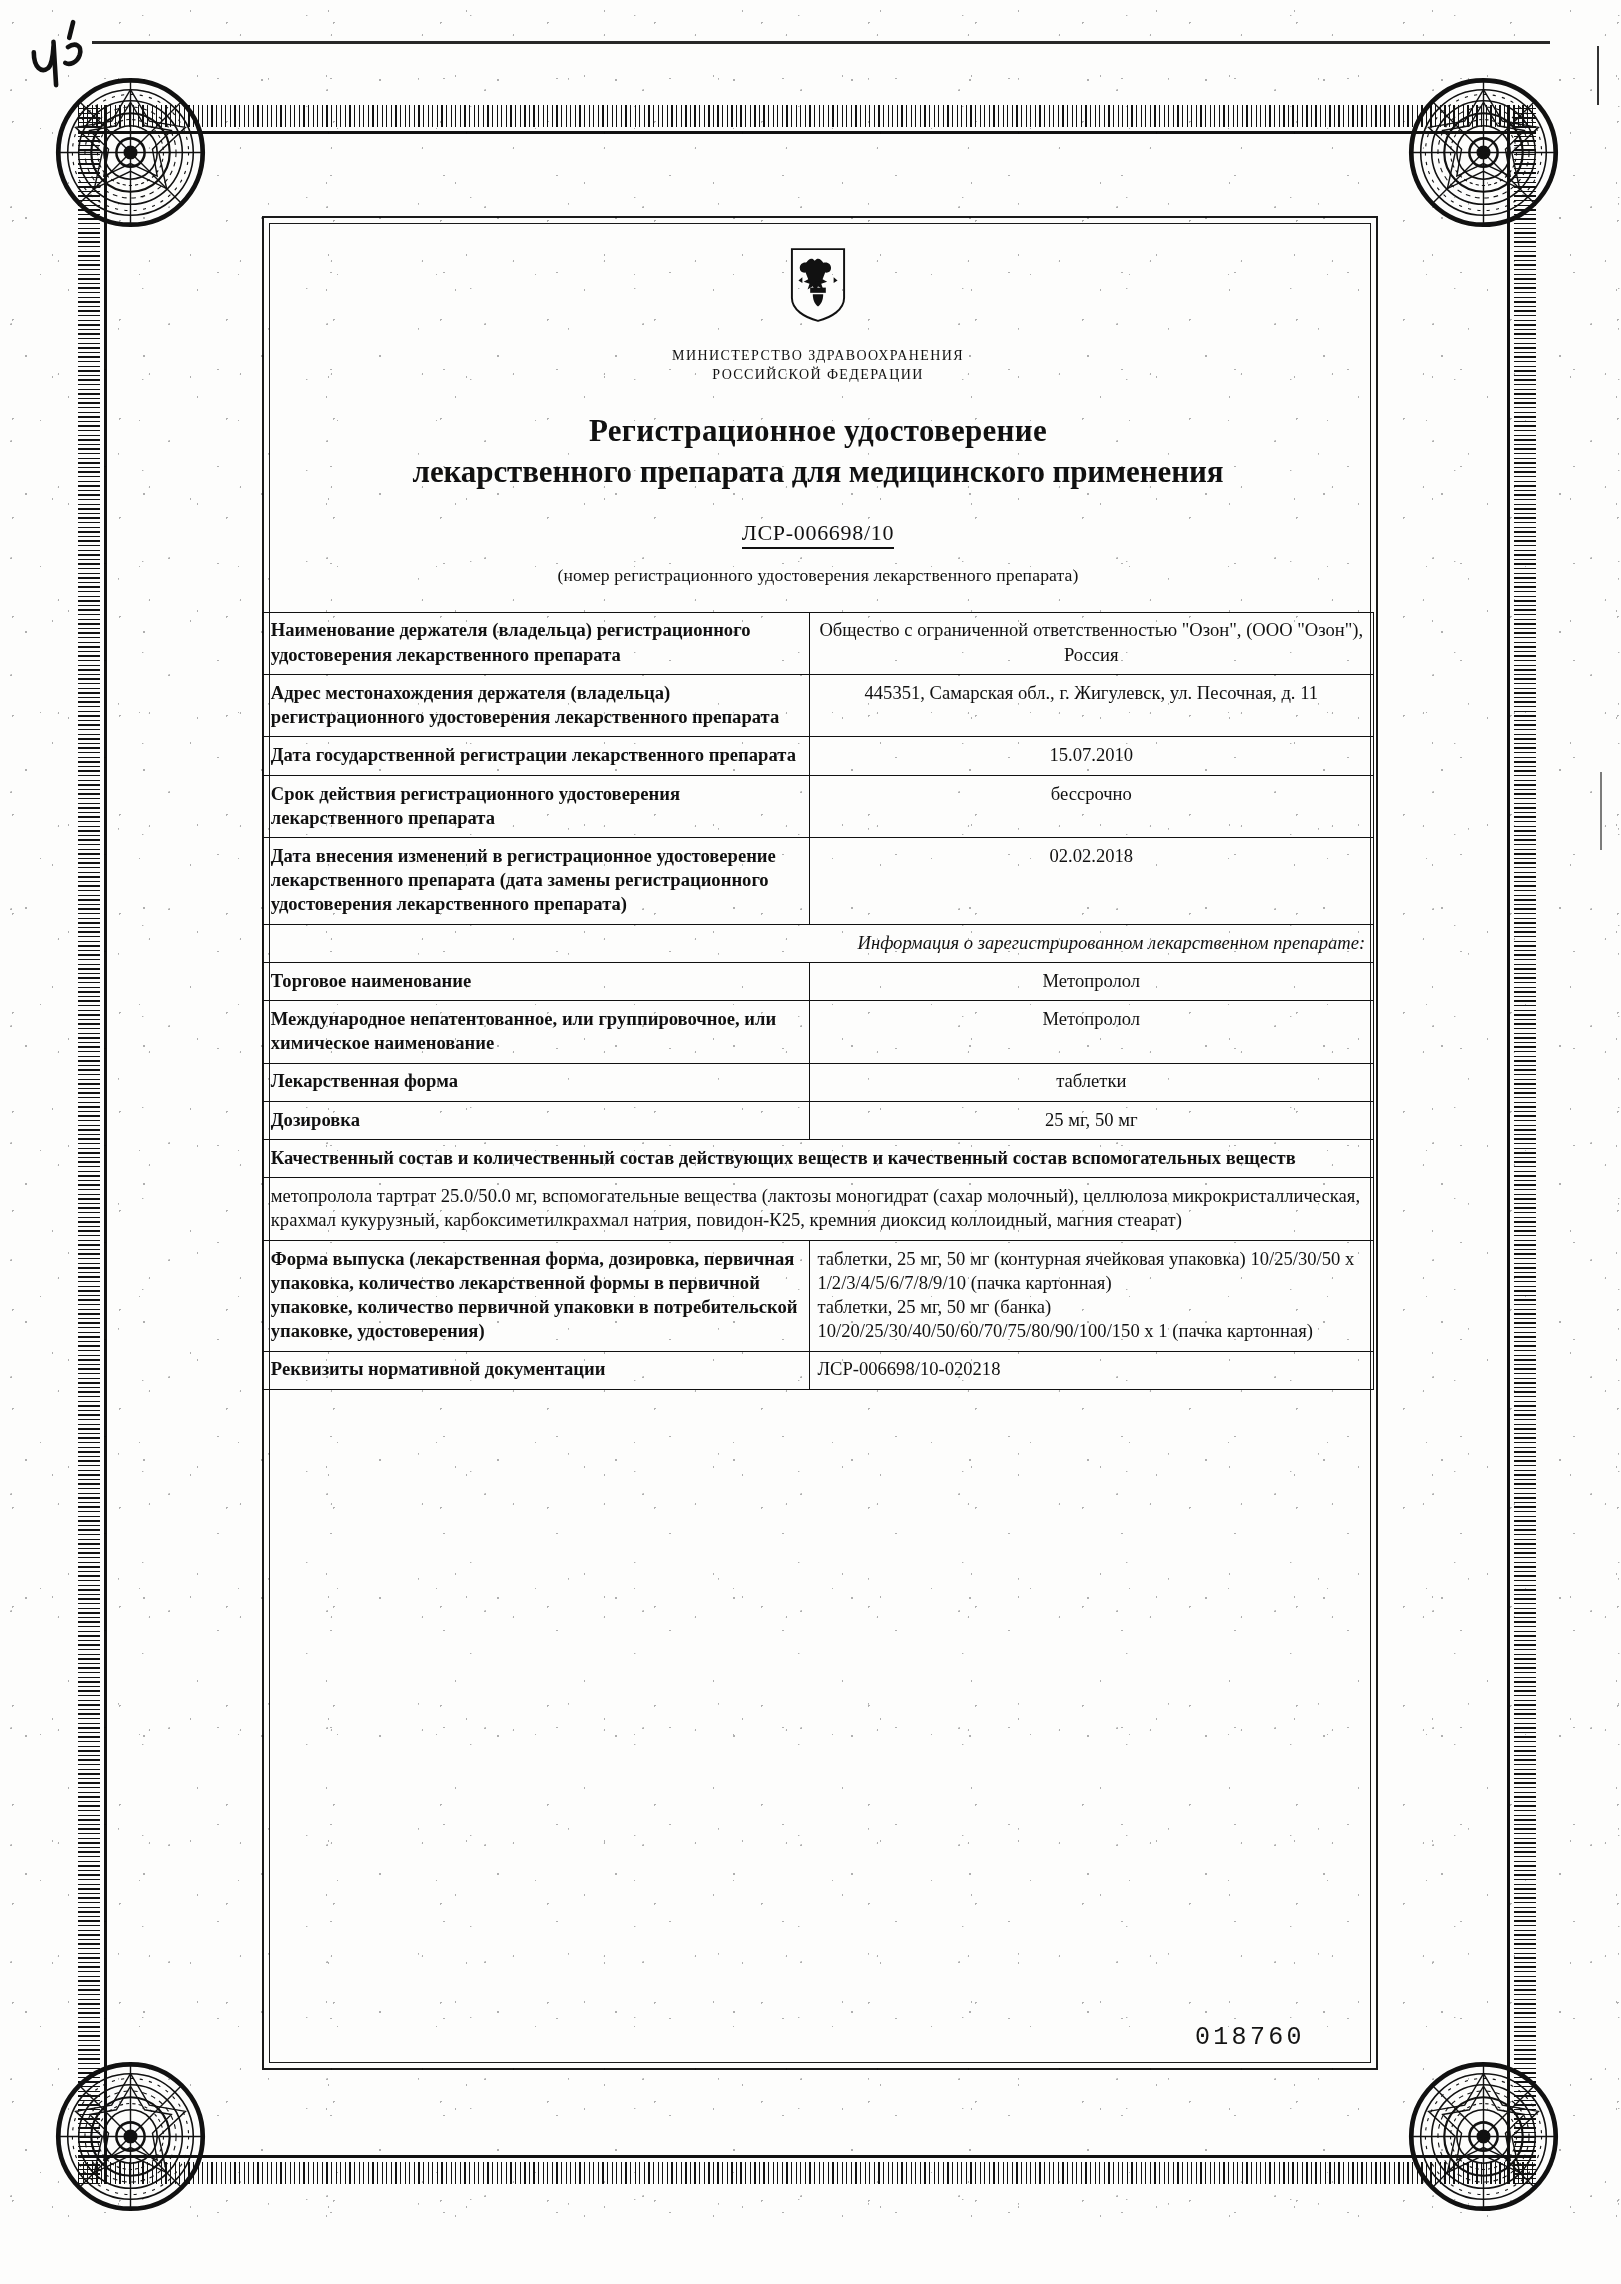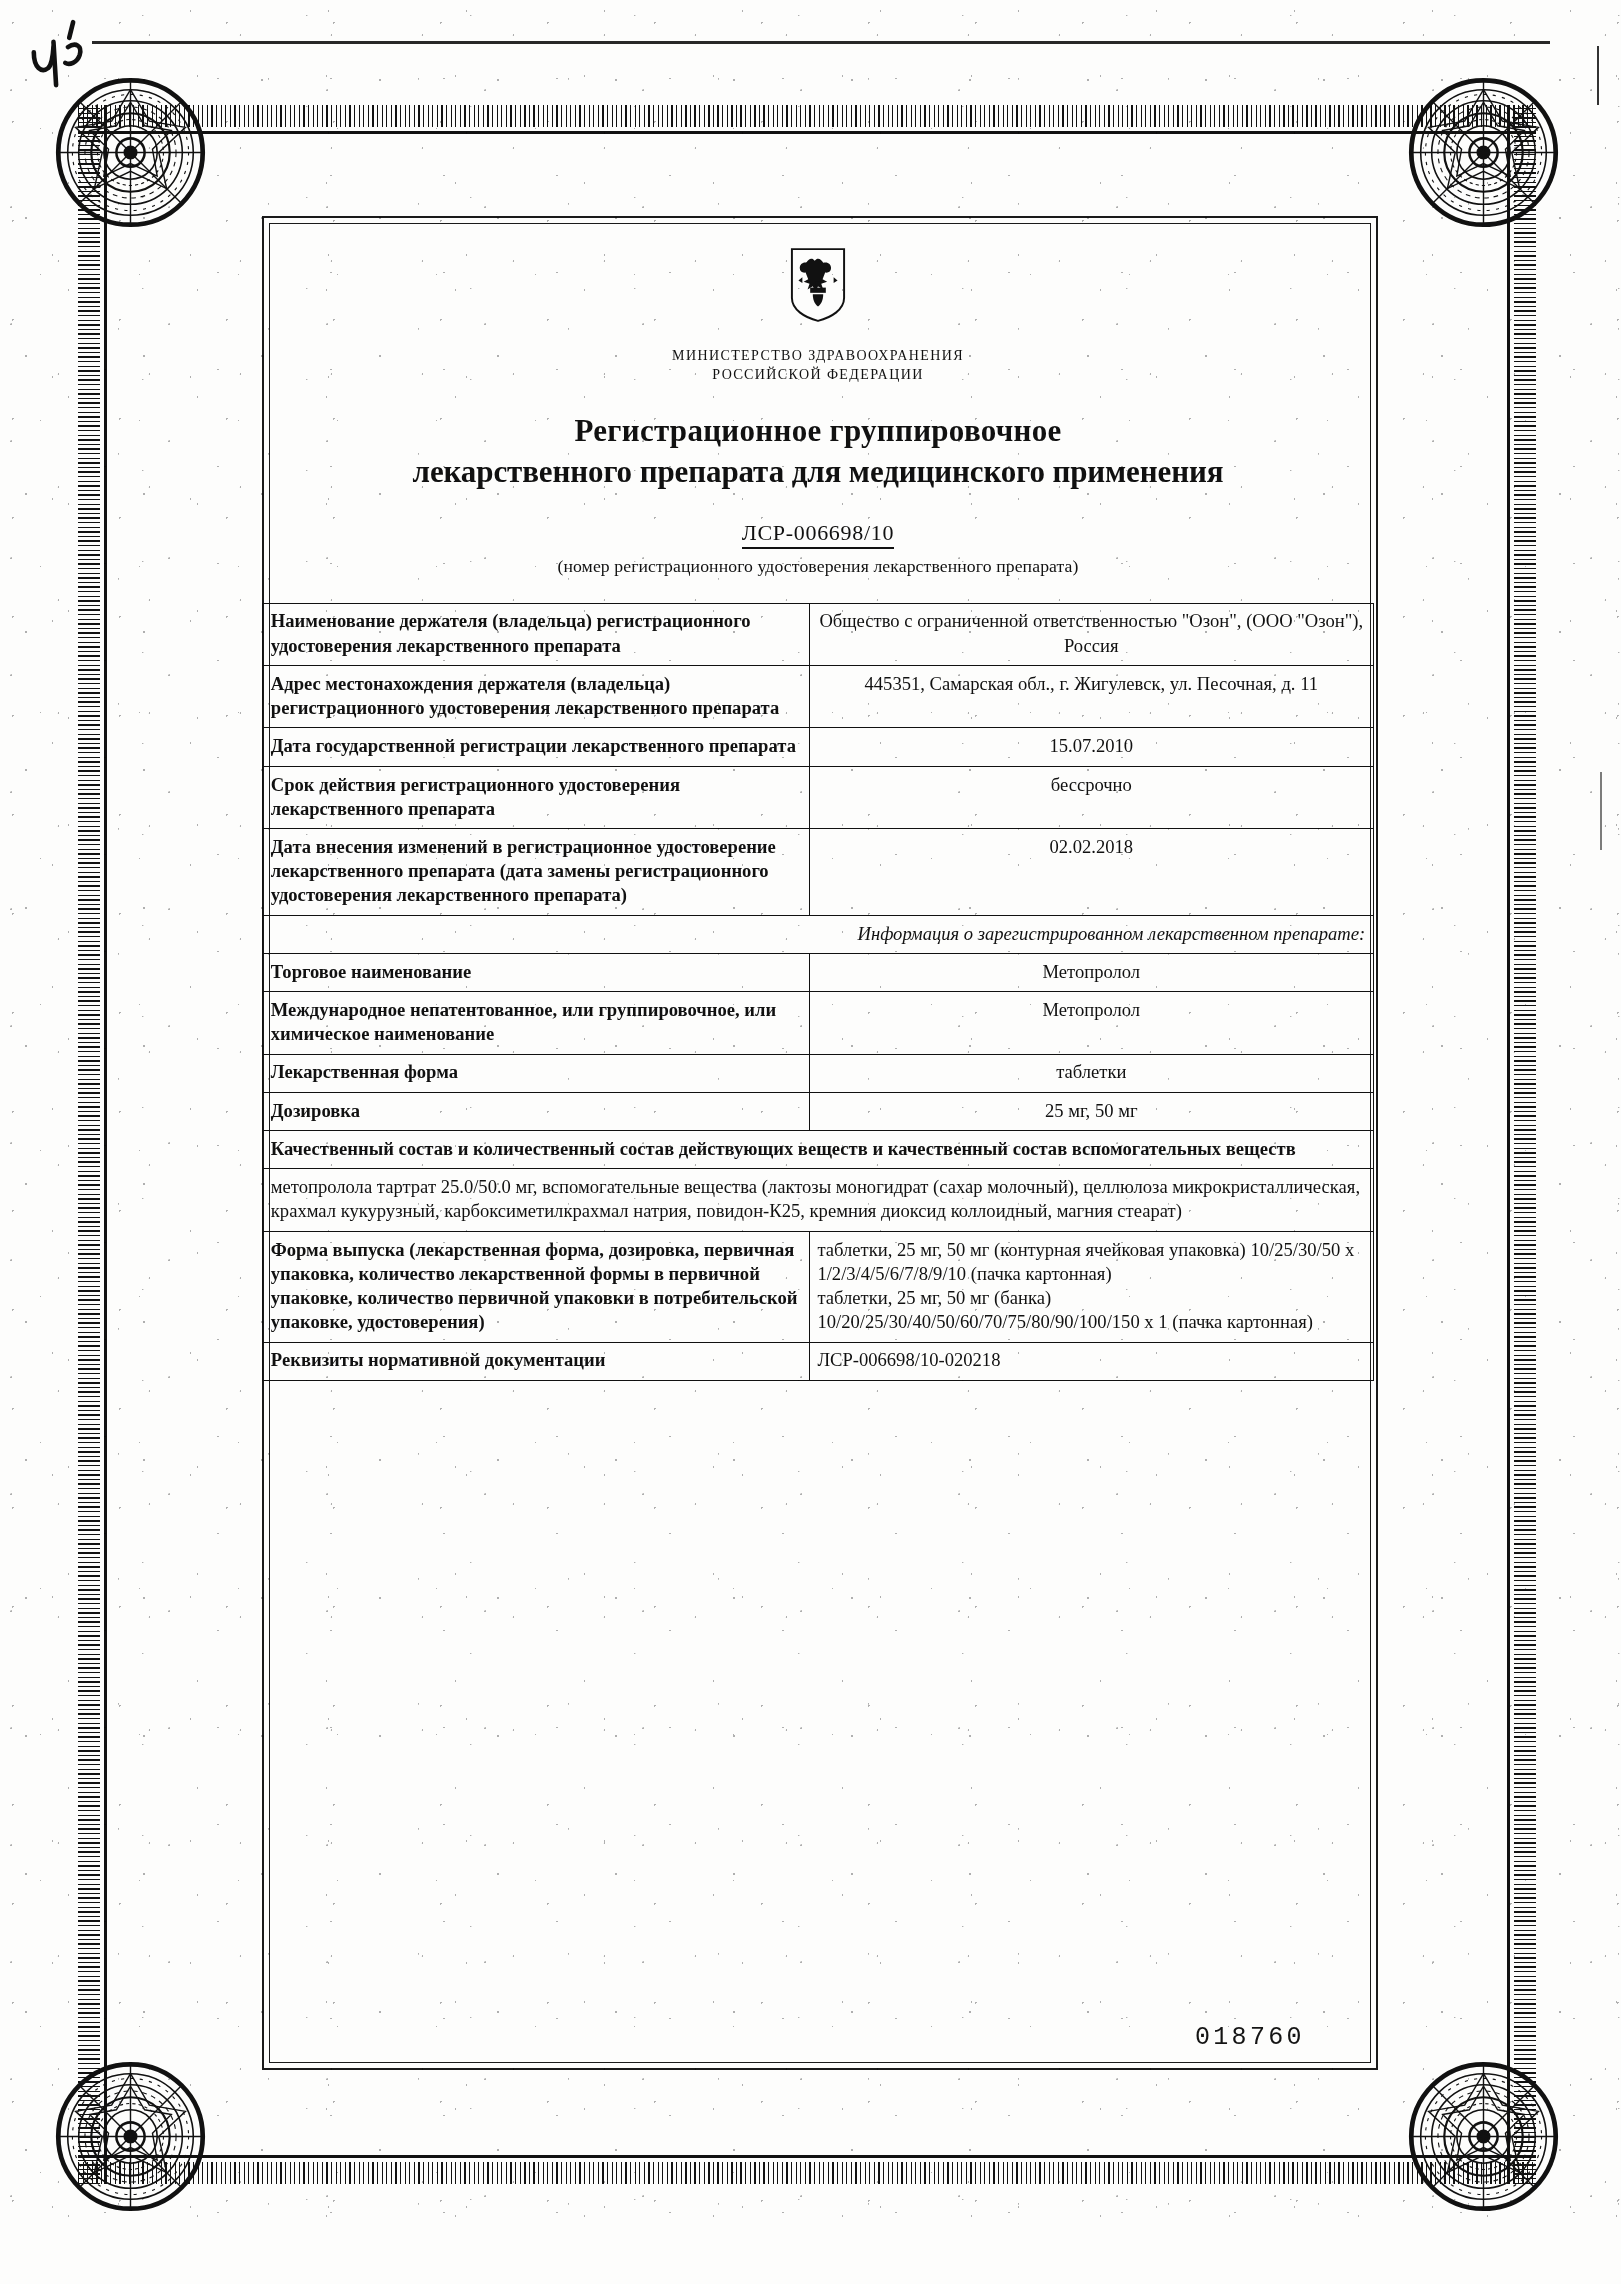--- a/index.html
+++ b/index.html
@@ -123,21 +123,21 @@
 
   .regnum{
     text-align:center;margin-top:27.5px;
   }
   .regnum .num{
     display:inline-block;
     font-size:22px;font-weight:400;letter-spacing:0.7px;
     border-bottom:2.6px solid #111;padding-bottom:1px;
   }
   .regnum .cap{
-    display:block;font-size:17.7px;margin-top:7px;letter-spacing:0.1px;
+    display:block;font-size:17.7px;margin-top:16px;letter-spacing:0.1px;
   }
 
   
   table#cert-table{
     width:1112px;margin-top:26px;border-collapse:collapse;
     table-layout:fixed;
     border-radius:6px;
   }
   #cert-table td{
     border:1.3px solid #111;
@@ -287,21 +287,21 @@
       </g>
     </svg>
   </div>
 
   <div class="ministry">
     <div>МИНИСТЕРСТВО ЗДРАВООХРАНЕНИЯ</div>
     <div>РОССИЙСКОЙ ФЕДЕРАЦИИ</div>
   </div>
 
   <div class="cert-title">
-    <div>Регистрационное группировочное</div>
+    <div>Регистрационное удостоверение</div>
     <div class="l2">лекарственного препарата для медицинского применения</div>
   </div>
 
   <div class="regnum">
     <span class="num">ЛСР-006698/10</span>
     <span class="cap">(номер регистрационного удостоверения лекарственного препарата)</span>
   </div>
 
   <table id="cert-table">
     <tbody>

